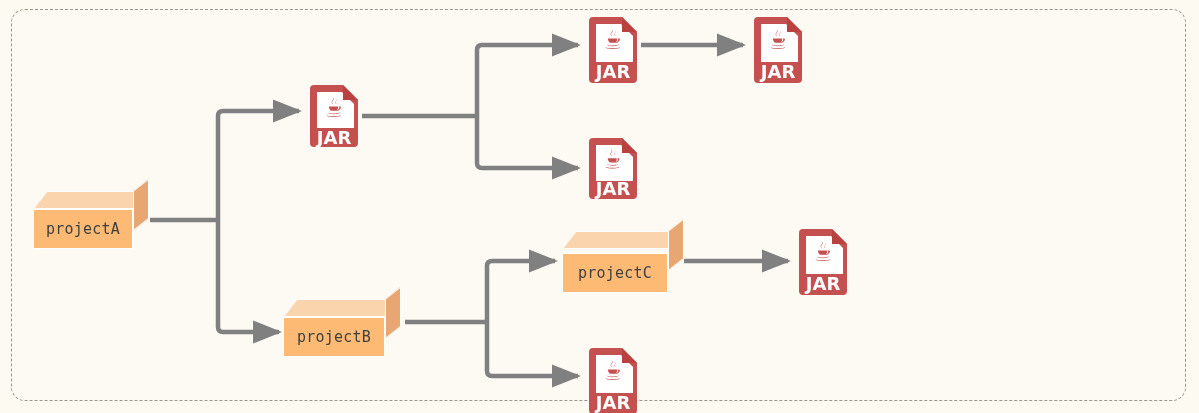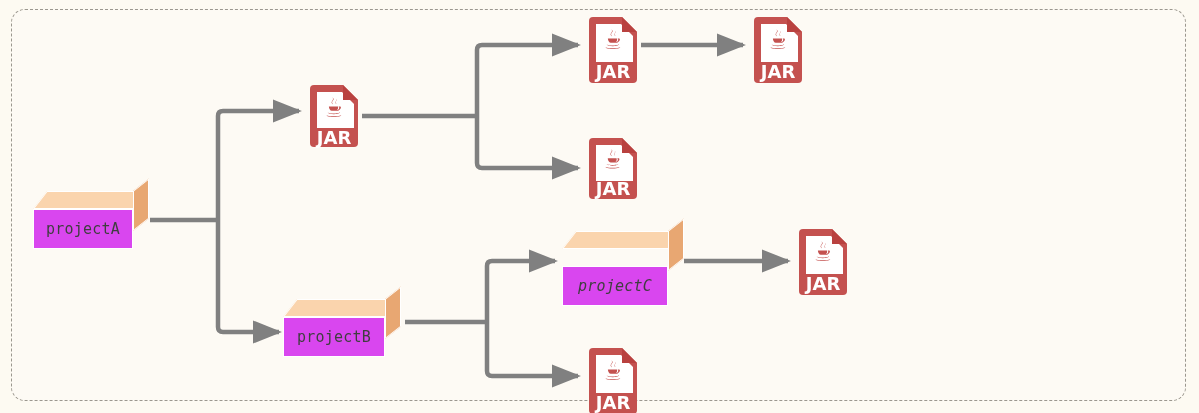--- a/index.html
+++ b/index.html
@@ -36,21 +36,21 @@
     width: 1199px;
     height: 413px;
     pointer-events: none;
   }
   
   .node-box {
     position: absolute;
   }
   .node-box .face {
     position: absolute;
-    background: #d946ef;
+    background: #fdba74;
     border: 1.5px solid #ffffff;
     box-sizing: border-box;
     display: flex;
     align-items: center;
     justify-content: center;
     color: #3f3f3f;
     font-size: 15px;
     letter-spacing: 0.2px;
     white-space: nowrap;
   }
@@ -130,21 +130,21 @@
     <div class="face" style="left:0; top:18px; width:102px; height:40px;">
       <span>projectB</span>
     </div>
   </div>
 
   <div class="node-box" style="left:562px; top:231px; width:122px; height:58px;">
     <div class="lid" style="left:0; top:0; width:106px; height:18px;
                 transform: skewX(-38deg); transform-origin: bottom left;"></div>
     <div class="side" style="left:106px; top:0px; width:16px; height:40px;
                 transform: skewY(-38deg); transform-origin: top left;"></div>
-    <div class="face" style="left:0; top:35px; width:106px; height:40px;font-style:italic;">
+    <div class="face" style="left:0; top:22px; width:106px; height:40px;">
       <span>projectC</span>
     </div>
   </div>
 
   <div class="jar" style="left:306px; top:84px; width:56px; height:64px;">
     <svg width="56" height="64" viewBox="0 0 56 64" xmlns="http://www.w3.org/2000/svg">
       <g>
         <path d="M4 5 a4 4 0 0 1 4 -4 h29 l15 15 v43 a4 4 0 0 1 -4 4 h-40 a4 4 0 0 1 -4 -4 z" fill="#c4514f"></path>
         <path d="M11 8 h25 l12 12 v24 h-37 z" fill="#ffffff"></path>
         <path d="M37 1 l15 15 h-15 z" fill="#b9413f"></path>

